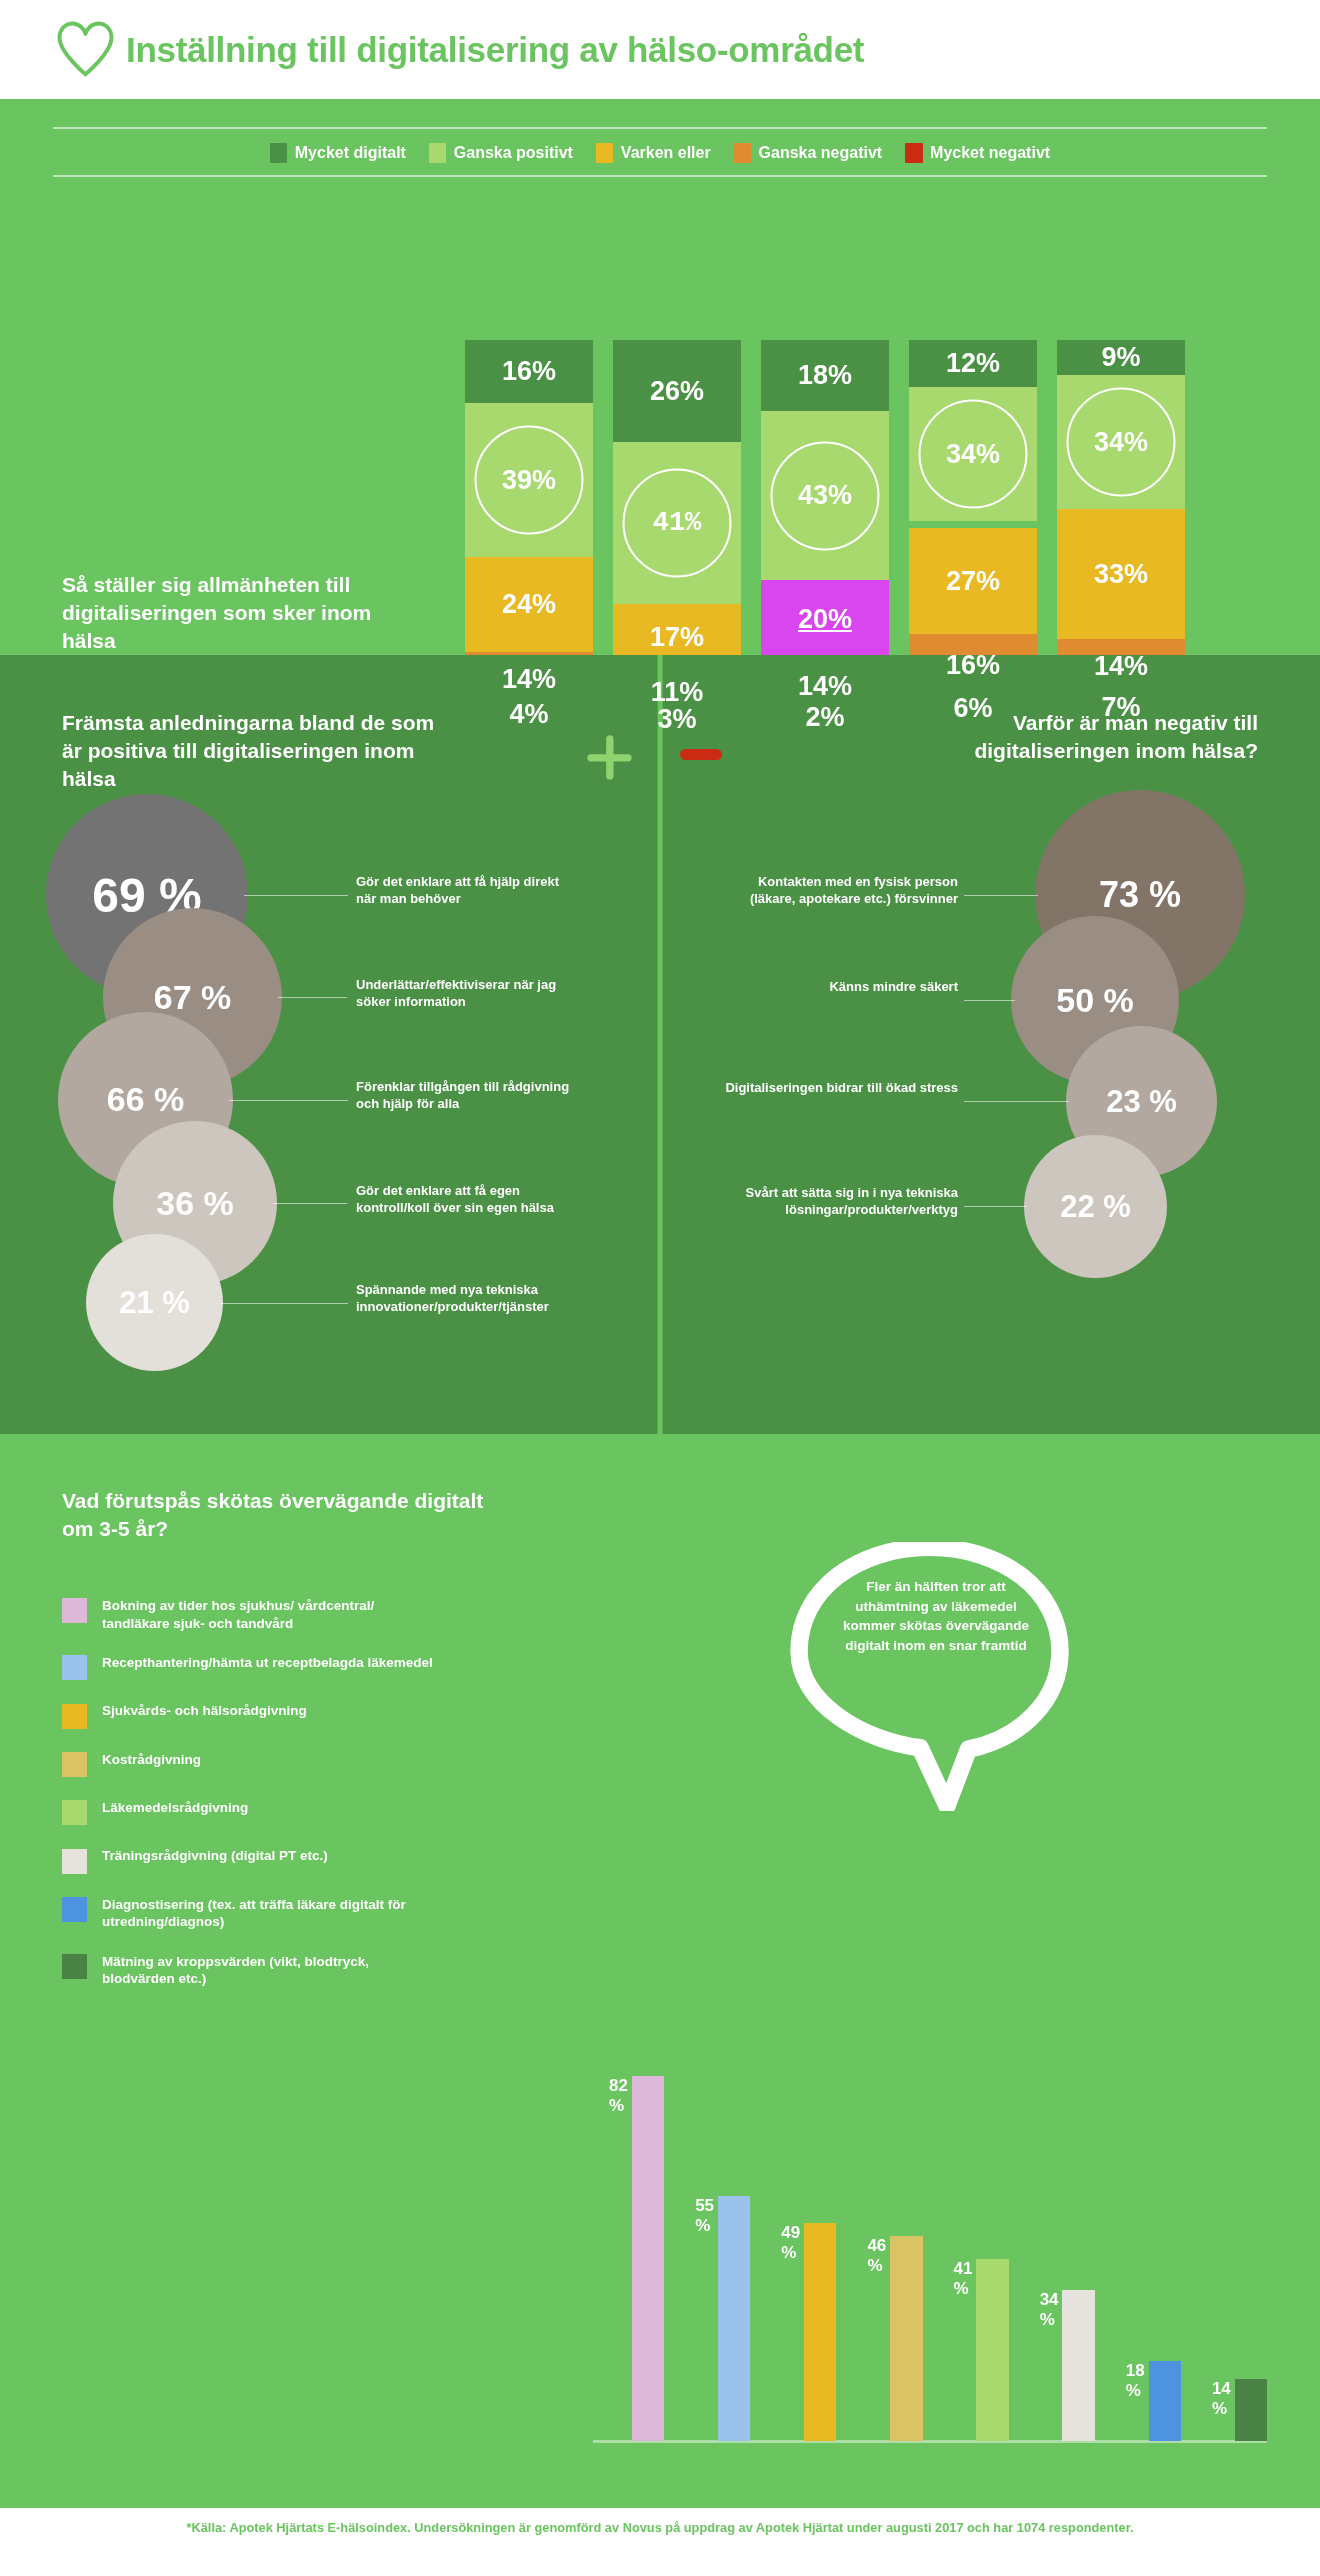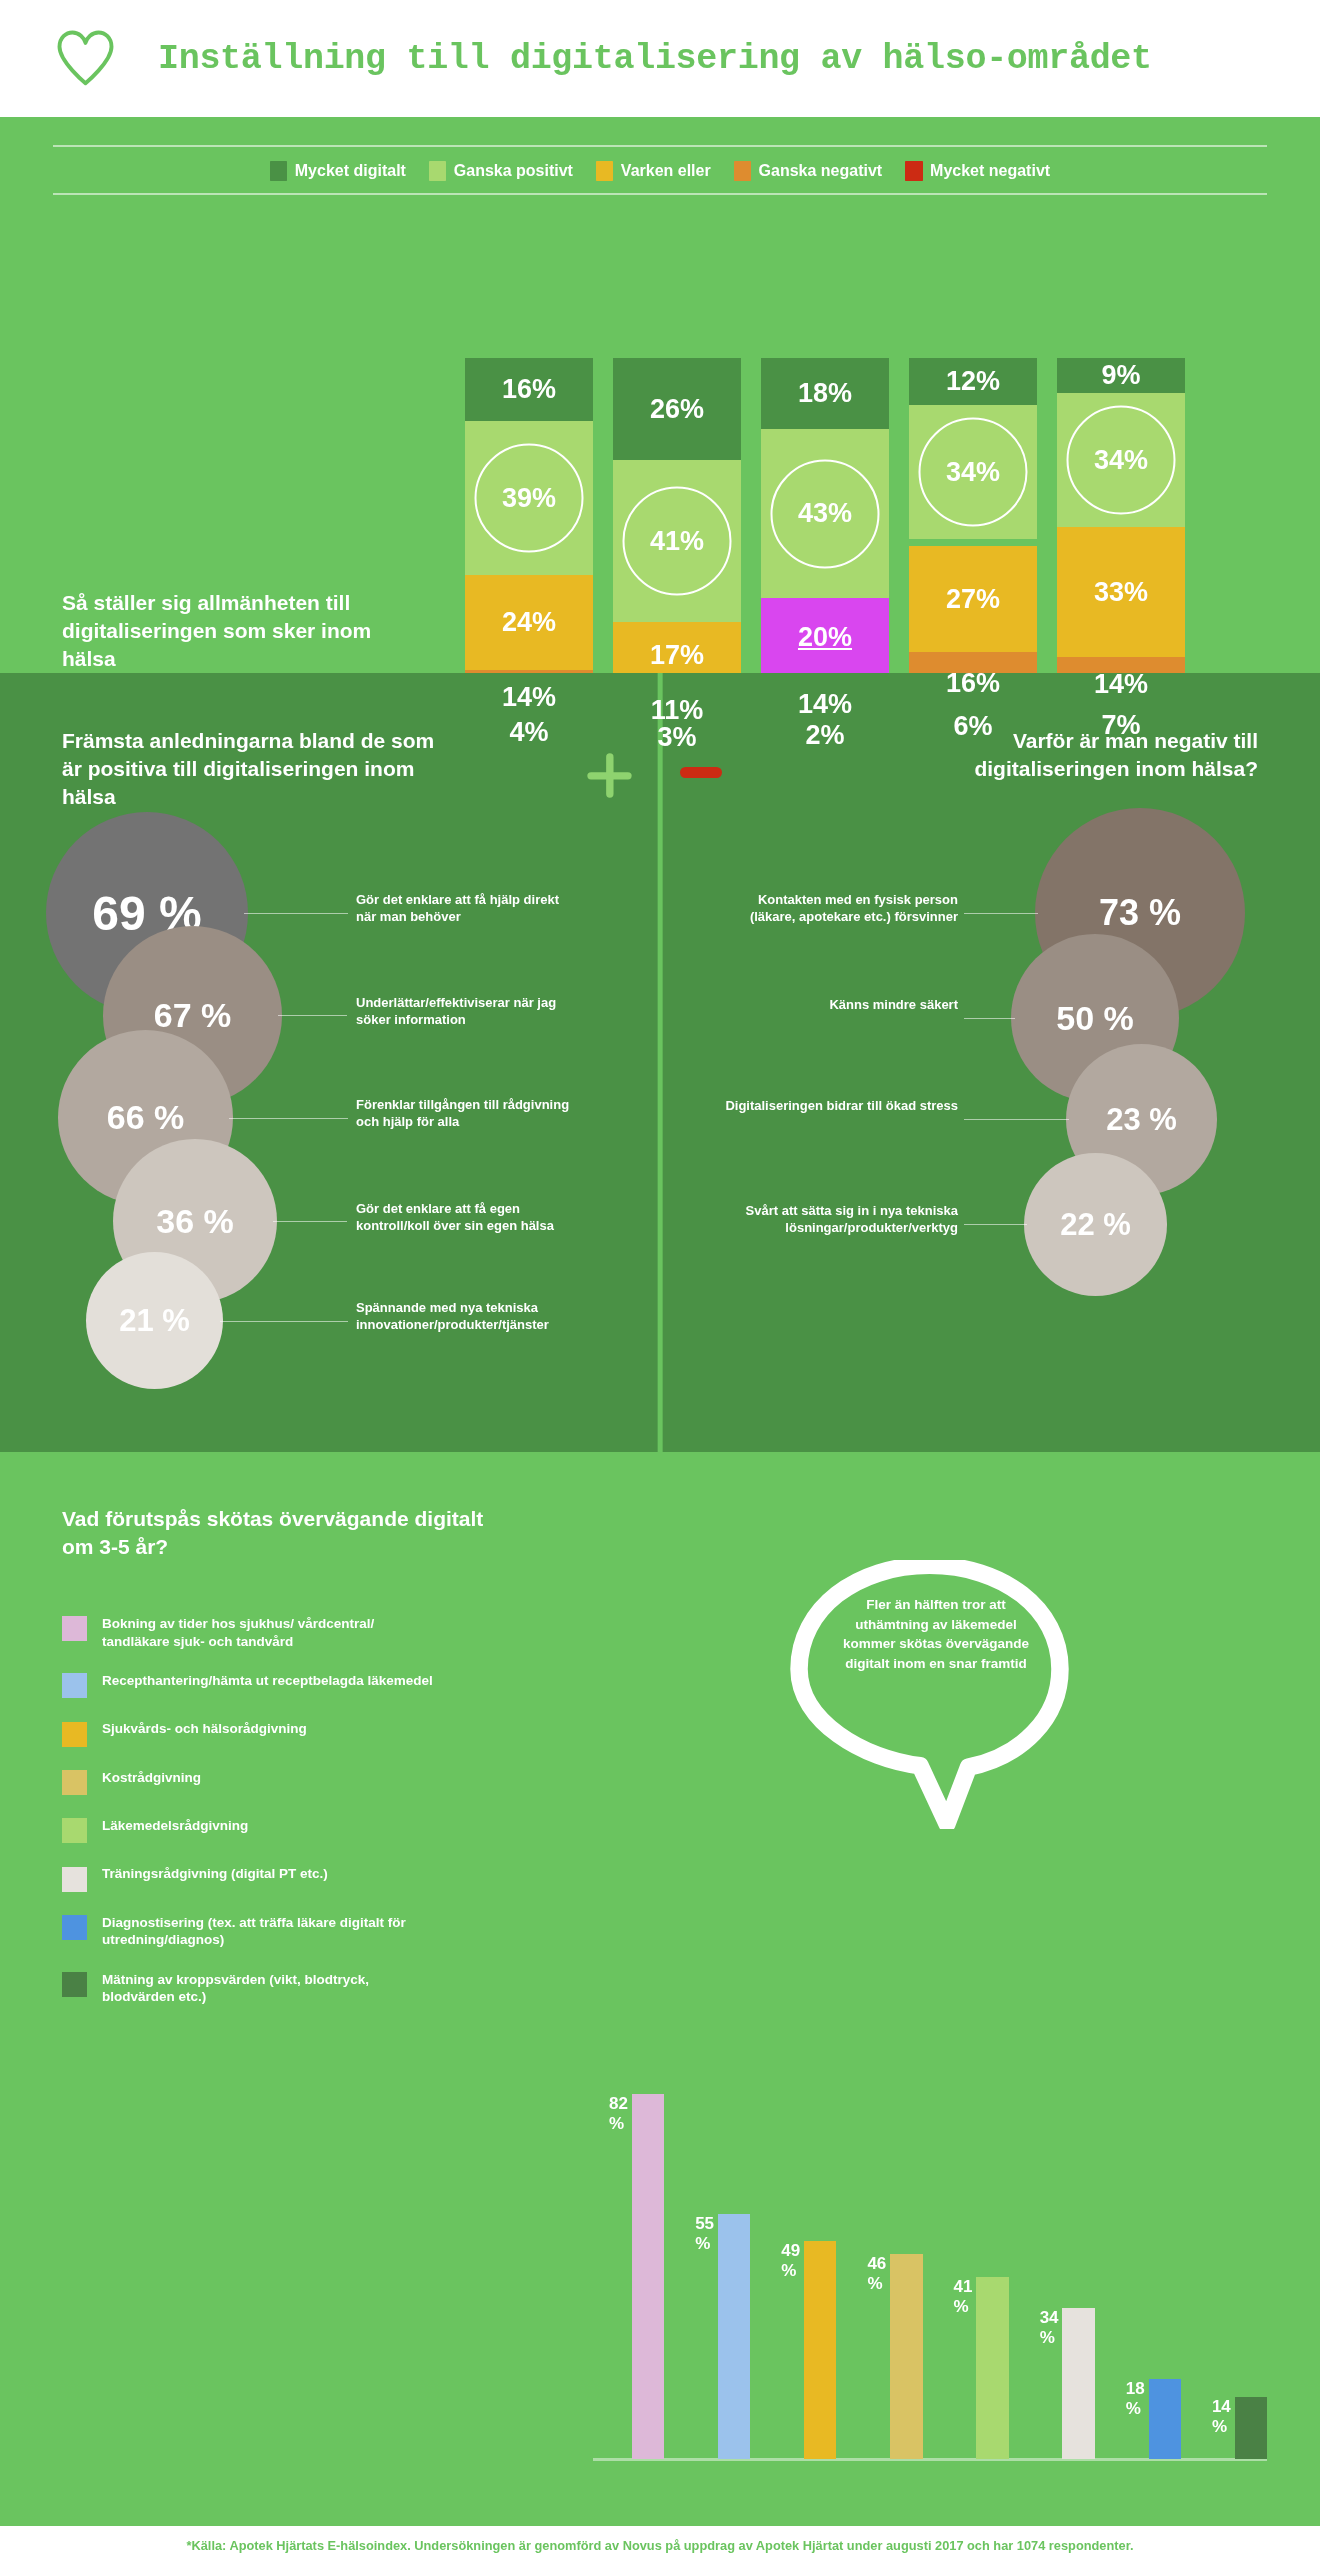--- a/index.html
+++ b/index.html
@@ -7,27 +7,26 @@
   body {
     font-family: "Liberation Sans", sans-serif;
     background: #ffffff;
     width: 1320px;
     height: 2576px;
     overflow: hidden;
   }
 
   
   .header {
-    height: 117px;
+    height: 99px;
     background: #ffffff;
     display: flex;
     align-items: center;
     padding-left: 53px;
-    gap: 40px;
-    font-family: Liberation Mono, monospace;
+    gap: 8px;
   }
   .heart-logo { width: 65px; height: 65px; flex: none; }
   .header-title {
     color: #6ac45f;
     font-size: 35px;
     font-weight: bold;
     letter-spacing: -0.3px;
     white-space: nowrap;
   }
 
@@ -268,21 +267,21 @@
         <div class="seg" style="height: 15.8px; background: rgb(204, 43, 19);">
           <span>4%</span>
         </div>
         <div class="axis-line"></div>
         <div class="axis-label">Totalt</div>
       </div>
       <div class="bar-col">
         <div class="seg" style="height: 102px; background: rgb(74, 145, 69);">
           <span>26%</span>
         </div>
-        <div class="seg s2" style="height: 162px; background: rgb(168, 217, 111);">
+        <div class="seg s2" style="height: 162px; background: rgb(168, 217, 111); font-family: Liberation Mono, monospace;">
           <div class="seg-circle" style="background: rgb(168, 217, 111);"></div>
           <span>41%</span>
         </div>
         <div class="seg" style="height: 67px; background: rgb(232, 185, 35);">
           <span>17%</span>
         </div>
         <div class="seg" style="height: 43px; background: rgb(222, 140, 47);">
           <span>11%</span>
         </div>
         <div class="seg" style="height: 11.8px; background: rgb(204, 43, 19);">

